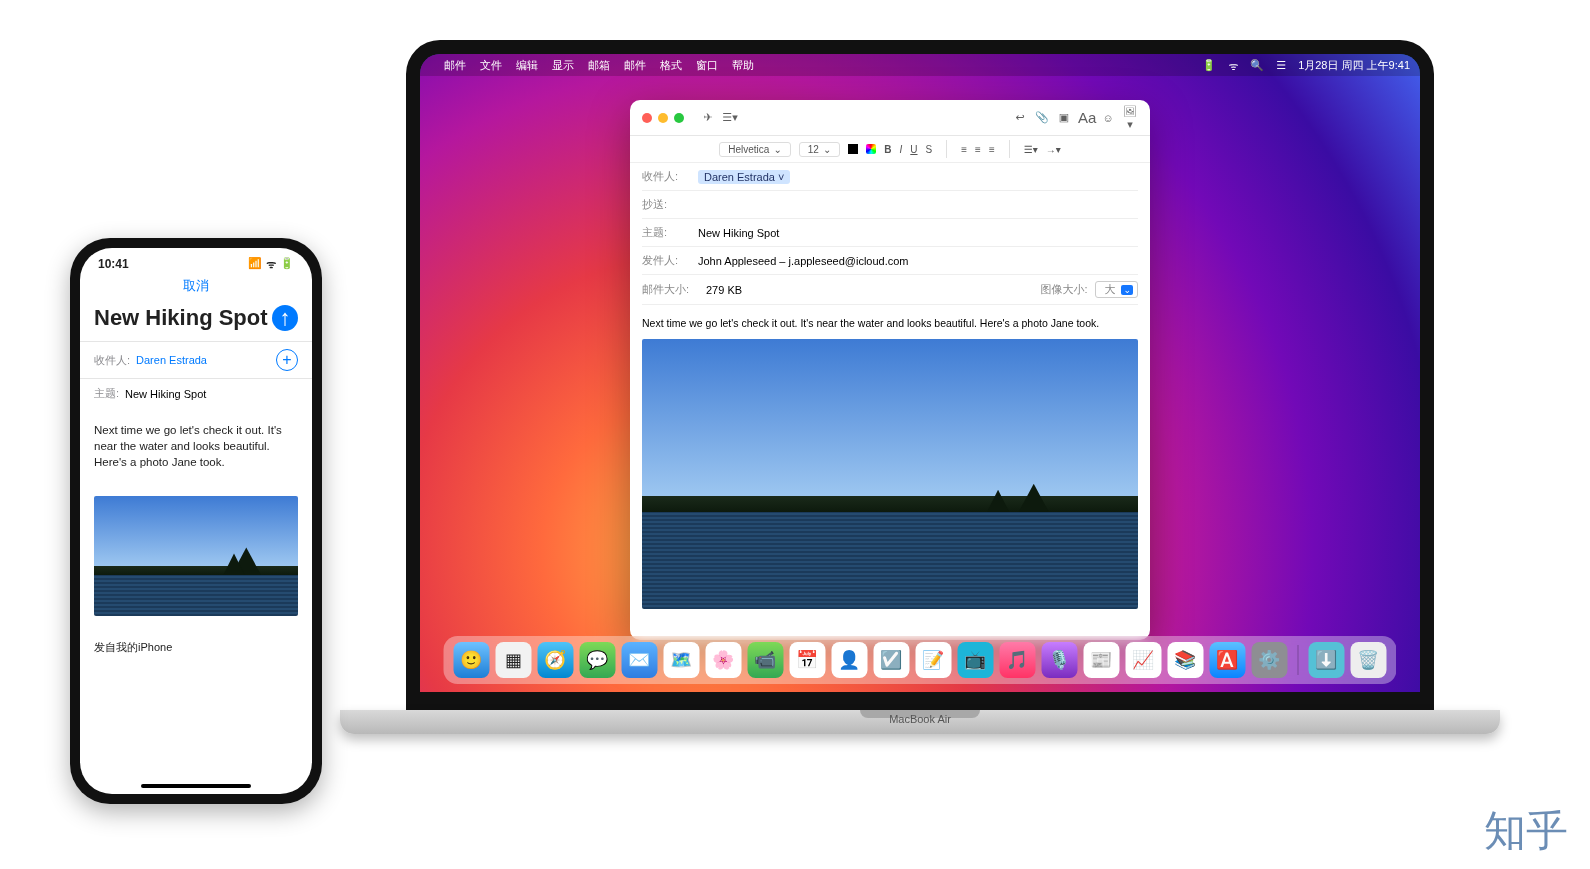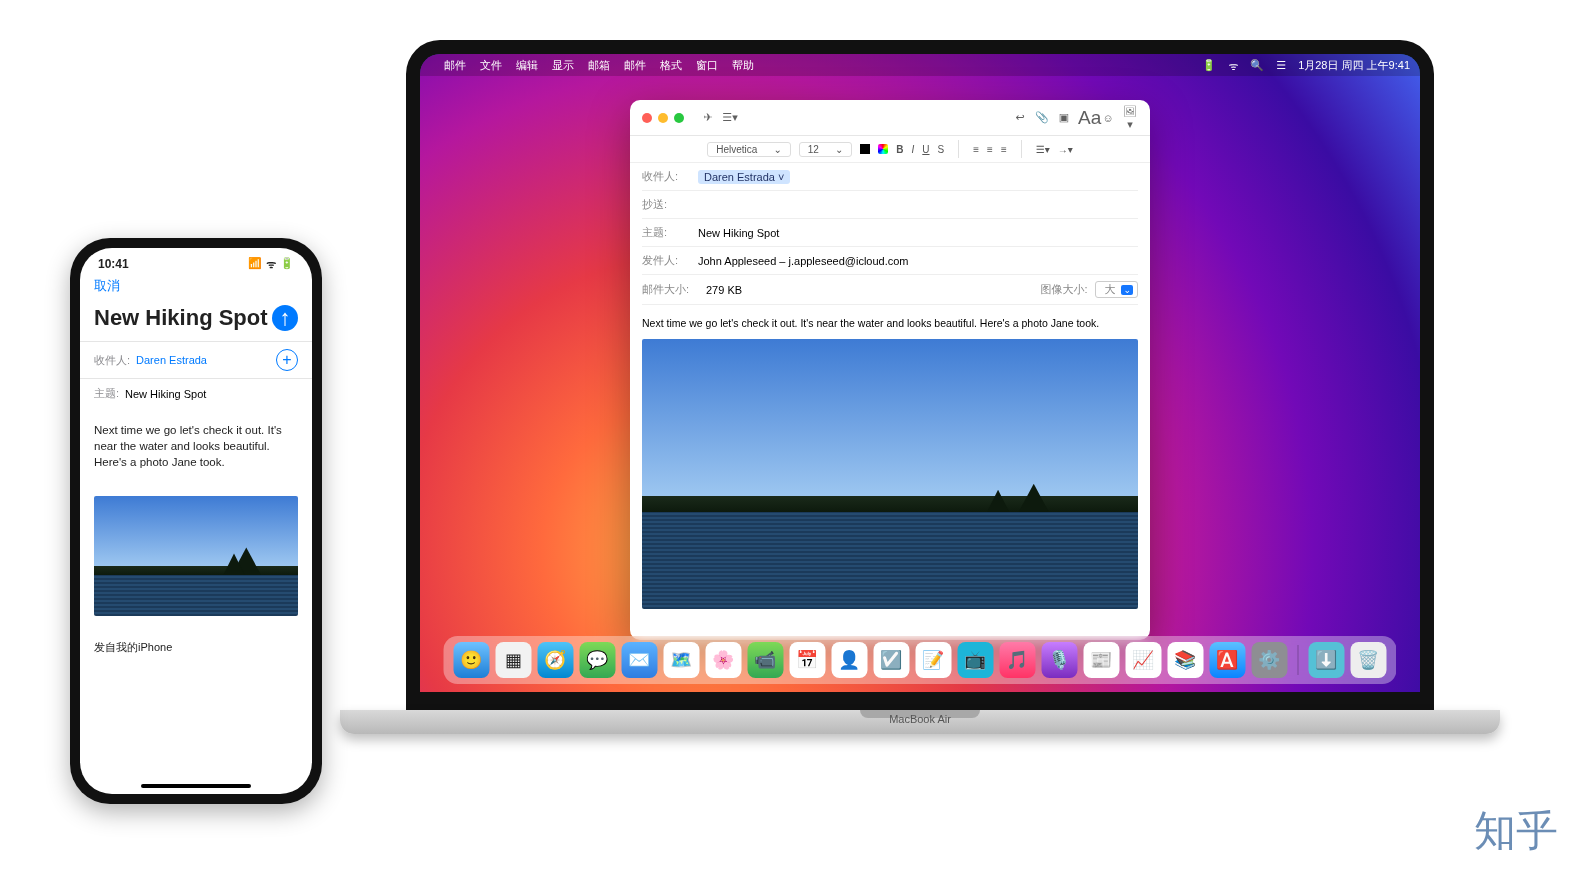--- a/index.html
+++ b/index.html
@@ -49,21 +49,21 @@
 .traffic { display: flex; gap: 6px; margin-right: 10px; }
 .tl { width: 10px; height: 10px; border-radius: 50%; }
 .tl.r { background:#ff5f57;} .tl.y{background:#febc2e;} .tl.g{background:#28c840;}
 .tb-icon { width: 16px; text-align: center; color: #5f5f5f; cursor: pointer; }
 .tb-spacer { flex: 1; }
 .tb-sep { width: 1px; height: 18px; background:#e0e0e0; margin:0 6px;}
 .fmt-bar {
   display:flex; align-items:center; gap:8px; padding:4px 12px;
   border-bottom:1px solid #eee; font-size:10px; color:#555; justify-content:center;
 }
-.fmt-bar .chip{border:1px solid #ddd;border-radius:3px;padding:1px 8px;display:flex;align-items:center;gap:16px;}
+.fmt-bar .chip{border:1px solid #ddd;border-radius:3px;padding:1px 8px;display:flex;align-items:center;gap:4px;}
 .fmt-bar .sw{width:10px;height:10px;background:#000;}
 .fmt-bar .pick{width:10px;height:10px;background:conic-gradient(red,yellow,lime,cyan,blue,magenta,red);border-radius:2px;}
 .headers { padding: 0 12px; }
 .hdr-row { display:flex; align-items:center; gap:8px; padding:6px 0; border-bottom:1px solid #eee; color:#888;}
 .hdr-row .lab { width:48px; color:#888; }
 .token { background:#cfe4ff; border-radius:3px; padding:1px 6px; color:#236; }
 .hdr-row.img .spacer{flex:1;}
 .select-like{display:inline-flex;align-items:center;gap:6px;border:1px solid #ccc;border-radius:3px;padding:0 4px 0 8px;}
 .select-like .caret{background:#1677ff;color:#fff;border-radius:2px;font-size:9px;padding:0 2px;}
 .body-area{padding:12px;font-size:10.5px;color:#000;}
@@ -98,35 +98,35 @@
   position:absolute; left:70px; top:238px; width:252px; height:566px;
   background:#111; border-radius:40px; padding:10px;
   box-shadow:0 8px 24px rgba(0,0,0,.3);
 }
 .iphone-screen{
   width:100%;height:100%;background:#fff;border-radius:32px;overflow:hidden;
   position:relative; font-size:12px;
 }
 .ios-status{display:flex;justify-content:space-between;align-items:center;padding:8px 18px 0;font-size:12px;font-weight:600;}
 .ios-status .right{display:flex;gap:4px;align-items:center;font-size:11px;}
-.ios-nav{display:flex;justify-content:flex-start;align-items:center;padding:6px 14px;color:#007aff;font-size:13px;}
+.ios-nav{display:flex;justify-content:center;align-items:center;padding:6px 14px;color:#007aff;font-size:13px;}
 .ios-send{width:26px;height:26px;border-radius:50%;background:#007aff;color:#fff;display:flex;align-items:center;justify-content:center;}
 .ios-title{font-size:22px;font-weight:700;padding:4px 14px 10px;display:flex;justify-content:space-between;align-items:center;}
 .ios-add{width:22px;height:22px;border:1.5px solid #007aff;border-radius:50%;color:#007aff;display:flex;align-items:center;justify-content:center;font-size:16px;}
 .ios-row{padding:7px 14px;border-top:1px solid #e5e5e5;font-size:11px;color:#8a8a8e;display:flex;gap:6px;align-items:center;}
 .ios-row .v{color:#000;}
 .ios-row .v.blue{color:#007aff;}
 .ios-row:last-of-type{border-bottom:1px solid #e5e5e5;}
 .ios-body{padding:14px;font-size:11.5px;line-height:1.4;}
 .ios-photo{margin:12px 14px 0;height:120px;border-radius:2px;overflow:hidden;}
 .ios-sig{padding:24px 14px;font-size:11px;}
 .home-ind{position:absolute;bottom:6px;left:50%;transform:translateX(-50%);width:110px;height:4px;background:#000;border-radius:3px;}
 
 .watermark{
-  position:absolute; right:32px; bottom:10px; font-size:42px;
+  position:absolute; right:22px; bottom:10px; font-size:42px;
   color:rgba(120,120,120,.55); font-weight:500; display:flex; gap:14px; align-items:center;
 }
 .zhihu{color:#6b8db5;font-family:"STKaiti","KaiTi",serif;}
 </style>
 </head>
 <body>
 
 <div class="macbook">
   <div class="mac-screen">
     <div class="mac-desktop">
@@ -159,21 +159,21 @@
             <span class="tl r"></span>
             <span class="tl y"></span>
             <span class="tl g"></span>
           </div>
           <span class="tb-icon">✈︎</span>
           <span class="tb-icon">☰▾</span>
           <span class="tb-spacer"></span>
           <span class="tb-icon">↩︎</span>
           <span class="tb-icon">📎</span>
           <span class="tb-icon">▣</span>
-          <span class="tb-icon" style="font-size:19px">Aa</span>
+          <span class="tb-icon" style="font-size:15px">Aa</span>
           <span class="tb-icon">☺</span>
           <span class="tb-icon">🖼▾</span>
         </div>
         <div class="fmt-bar">
           <span class="chip">
               <span>Helvetica</span> 
               <span>⌄</span>
             </span>
           <span class="chip">
               <span>12</span> 

